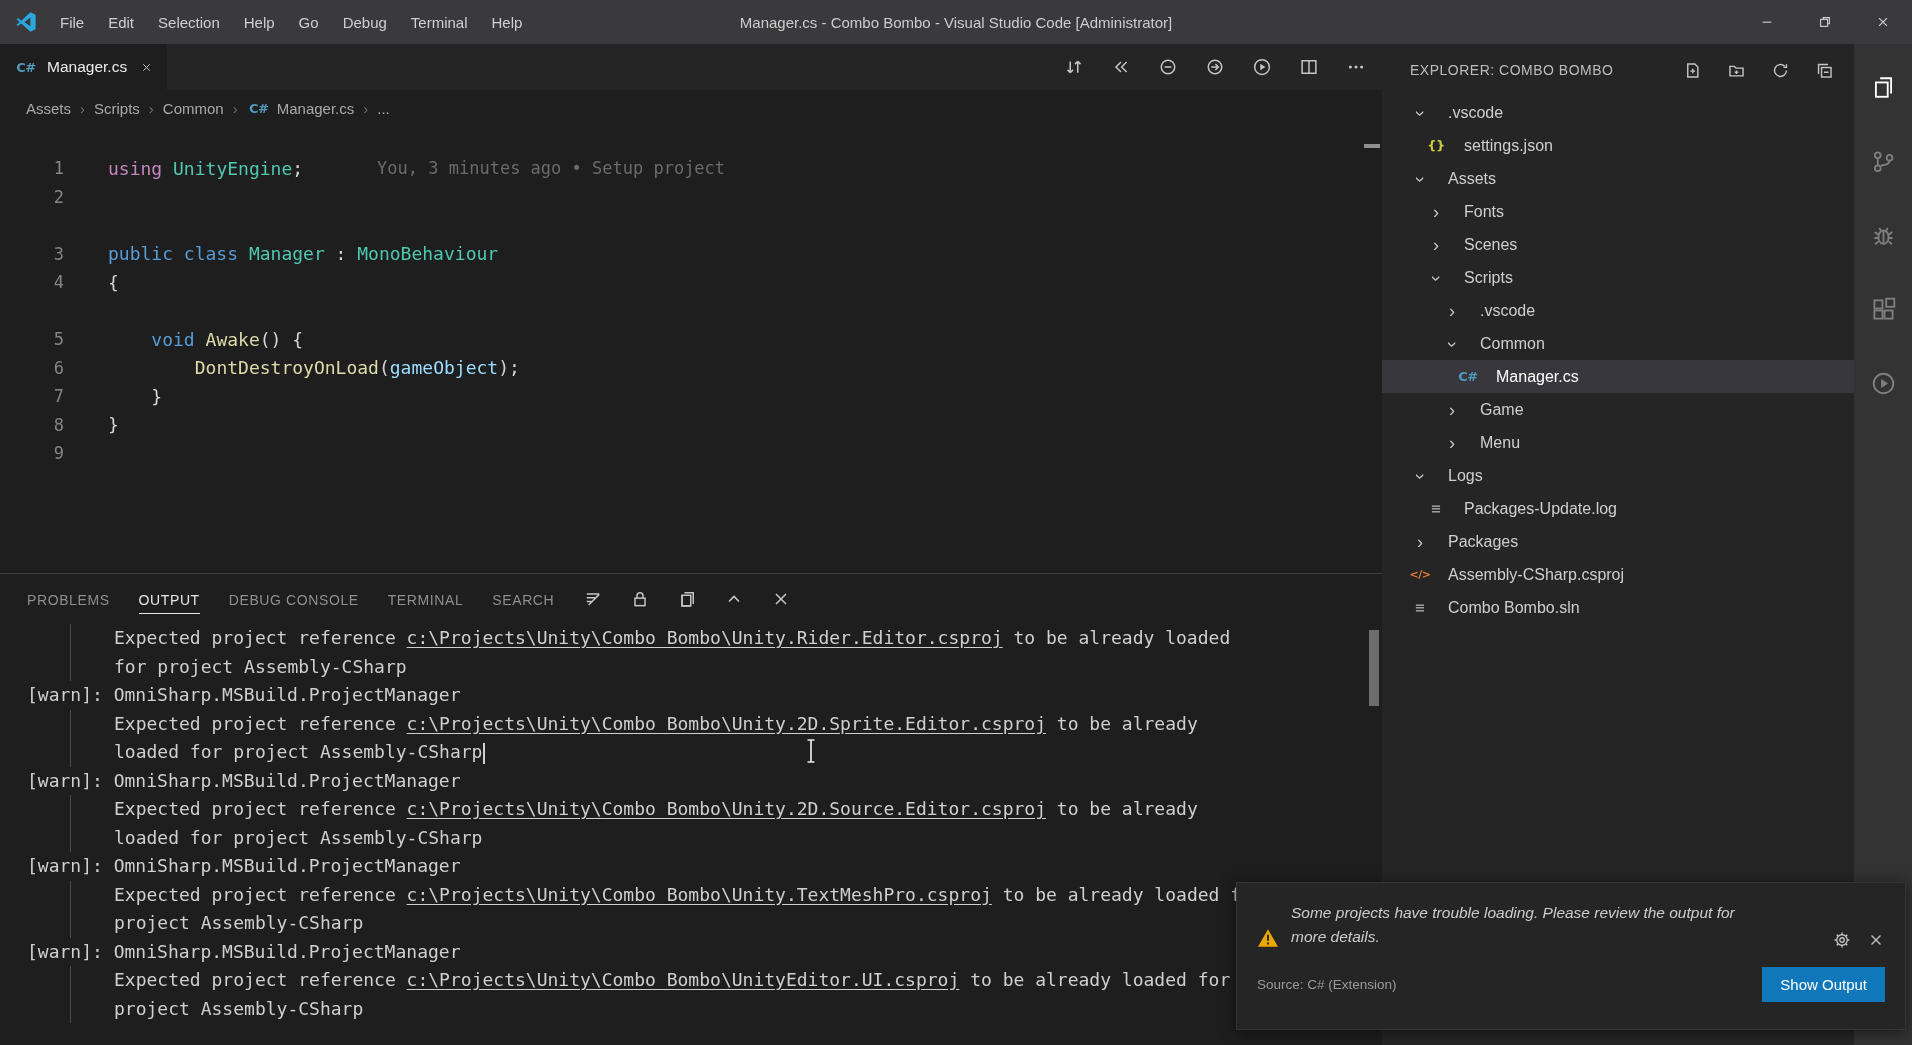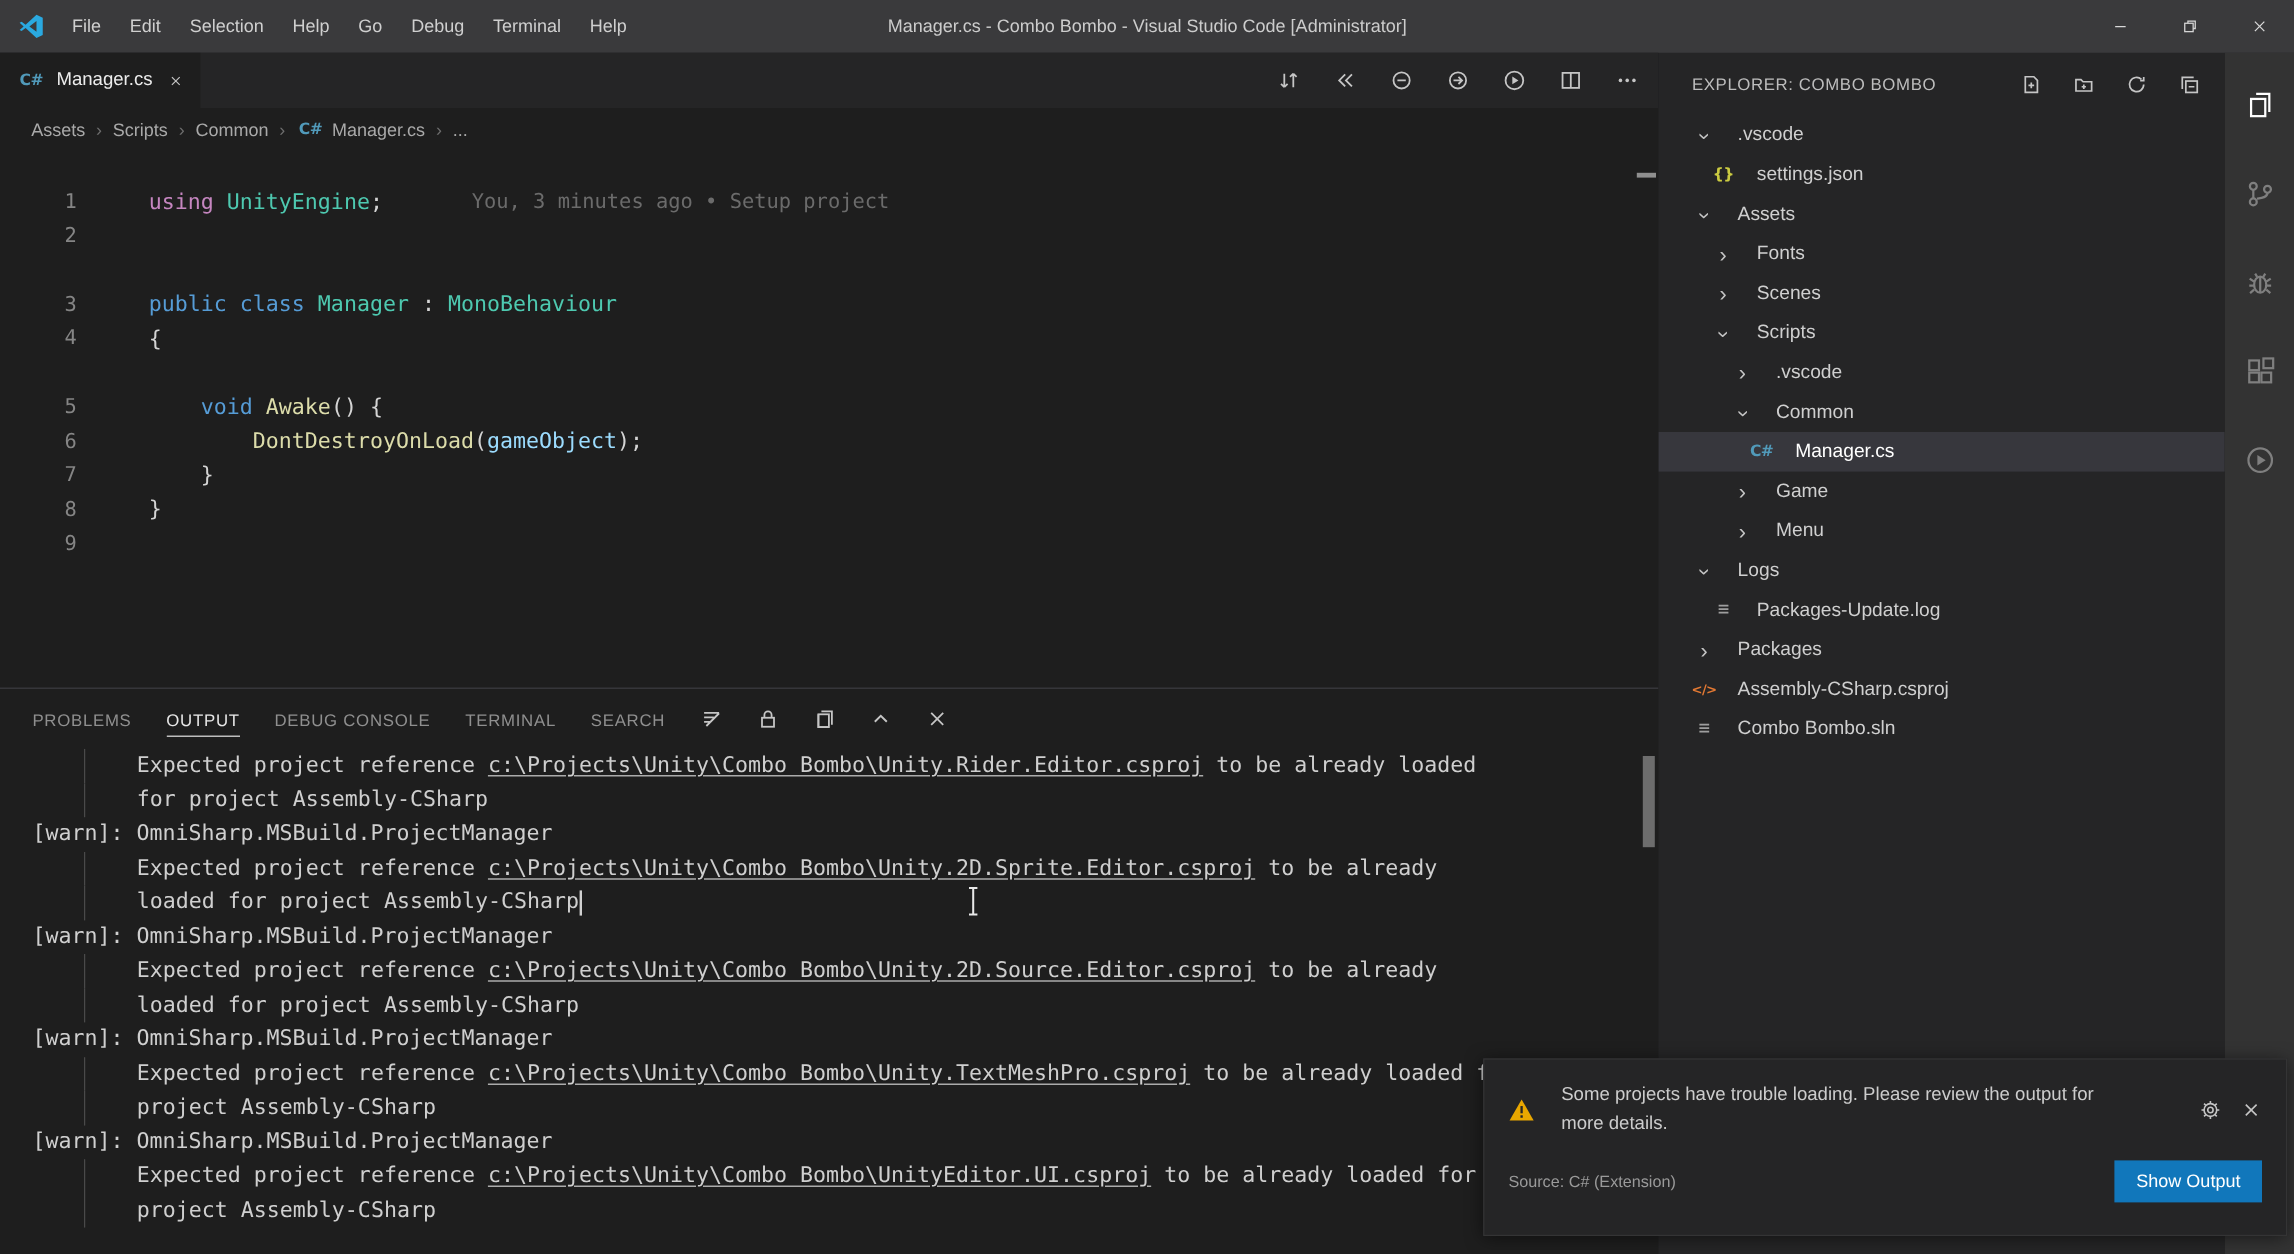--- a/index.html
+++ b/index.html
@@ -32,21 +32,21 @@
   .breadcrumb { height:36px; flex:none; display:flex; align-items:center; padding-left:26px; gap:9px;
                 font-size:15px; color:#a9a9a9; }
   .bc-item { display:inline-flex; align-items:center; gap:6px; }
   .bc-sep { color:#6e6e6e; }
 
   
   .code-area { flex:1; min-height:0; position:relative; overflow:hidden; padding-top:28px;
                font-family:"DejaVu Sans Mono", monospace; font-size:18px; }
   .code-row { height:28.5px; display:flex; align-items:center; }
   .code-row .ln { width:64px; flex:none; text-align:right; color:#858585; font-size:17px; }
-  .code-row .code { margin-left:60px; white-space:pre; color:#d4d4d4;text-align:center; }
+  .code-row .code { margin-left:44px; white-space:pre; color:#d4d4d4;text-align:center; }
   .blame { margin-left:74px; color:#6b6b6b; font-size:17px; white-space:pre; }
   .tk-kw { color:#c586c0; } .tk-kb { color:#569cd6; } .tk-ty { color:#4ec9b0; }
   .tk-fn { color:#dcdcaa; } .tk-va { color:#9cdcfe; } .tk-pl { color:#d4d4d4; }
   .minimap-dash { position:absolute; top:18px; right:2px; width:16px; height:4px; background:rgba(255,255,255,.5); }
 
   
   .panel { height:472px; flex:none; border-top:1px solid #3e3e42; display:flex; flex-direction:column; background:#1e1e1e; }
   .panel-header { height:50px; flex:none; display:flex; align-items:center; padding:0 18px 0 27px; }
   .panel-tabs { display:flex; gap:29px; }
   .panel-tab { font-size:14px; letter-spacing:.6px; color:#8f8f8f; padding:7px 0 5px 0; border-bottom:1px solid transparent; }
@@ -82,21 +82,21 @@
   .tree-label { margin-left:16px; }
 
   
   .activitybar { width:58px; flex:none; background:#333333; display:flex; flex-direction:column; align-items:center; padding-top:6px; }
   .ab-item { width:100%; height:74px; display:flex; align-items:center; justify-content:center; color:#7f7f7f; }
   .ab-item.active { color:#ffffff; }
 
   
   .toast { position:absolute; left:1236px; top:882px; width:670px; height:148px; background:#252526;
            border:1px solid #343435; box-shadow:0 2px 14px rgba(0,0,0,.55); padding:18px 20px; z-index:20; }
-  .toast-top { display:flex; gap:22px; align-items:center; }
+  .toast-top { display:flex; gap:12px; align-items:flex-end;font-style:italic; }
   .toast-msg { font-size:15.5px; line-height:1.55; color:#cccccc; width:452px; }
   .toast-icons { margin-left:auto; display:flex; gap:16px; color:#c5c5c5; }
   .toast-bottom { display:flex; align-items:center; margin-top:18px; }
   .toast-src { font-size:13.5px; color:#9a9a9a; }
   .show-output-btn { margin-left:auto; background:#1177bb; color:#fff; border:none; font-size:15px;
                      font-family:inherit; padding:9px 18px; }
 
   .ibeam { position:absolute; left:803px; top:738px; z-index:30; }
 </style>
 </head>

